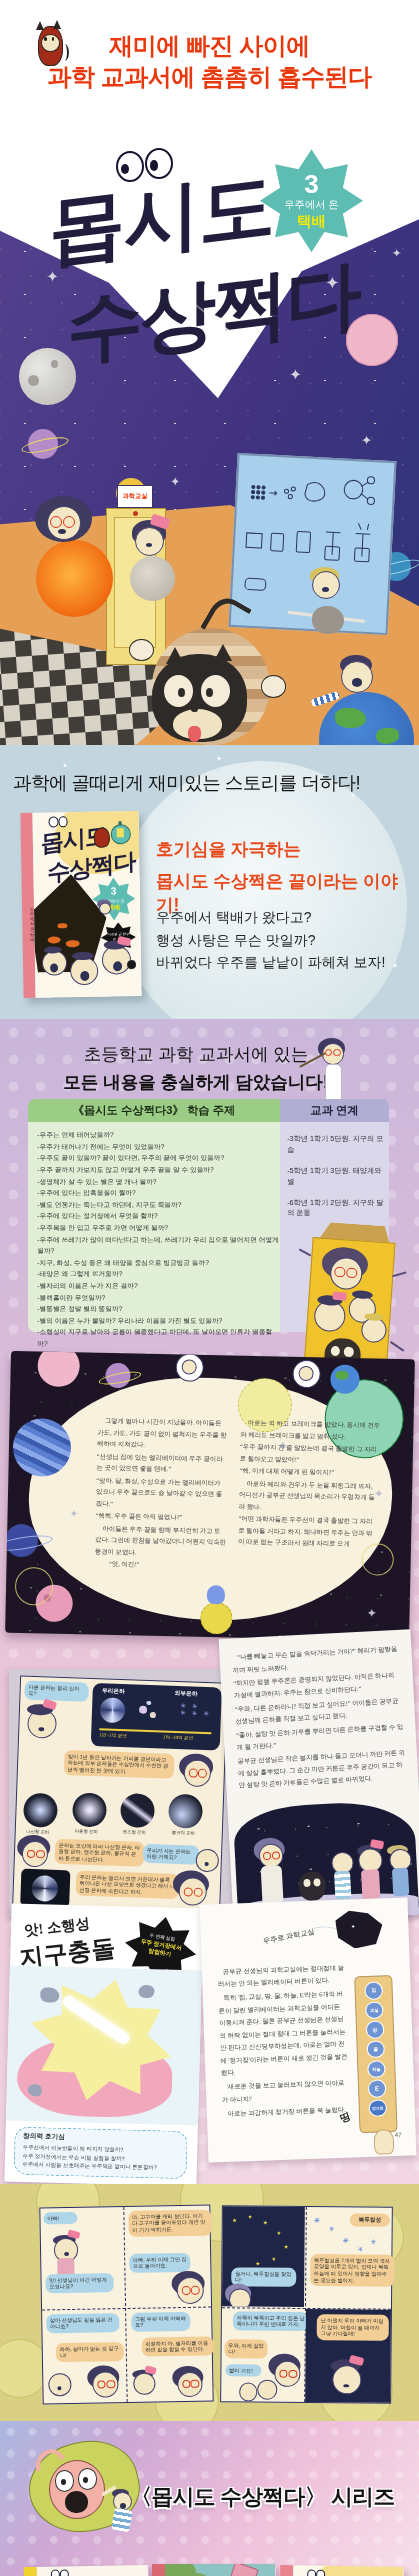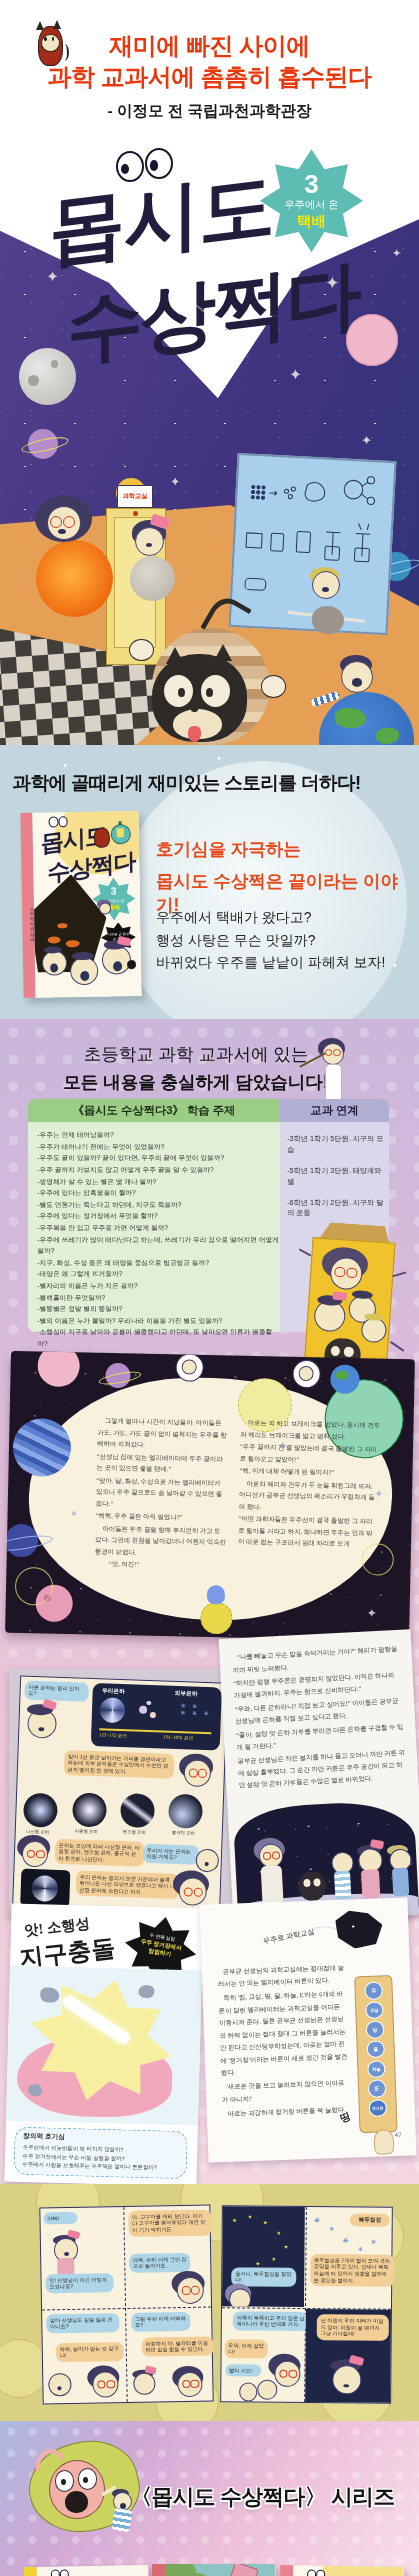--- a/index.html
+++ b/index.html
@@ -38,21 +38,20 @@
       <div class="s" style="left:7.2px;top:9.3px;width:23px;height:38px;background:#a32c18;border:1px solid #2c2420;border-radius:46% 46% 40% 40%"></div>
       <div class="s" style="left:5.2px;top:4.1px;width:0;height:0;border-left:4.6px solid transparent;border-right:4.6px solid transparent;border-bottom:9.3px solid #2c2420"></div>
       <div class="s" style="left:21.6px;top:3.1px;width:0;height:0;border-left:4.6px solid transparent;border-right:4.6px solid transparent;border-bottom:9.3px solid #2c2420"></div>
       <div class="s" style="left:10.3px;top:17.5px;width:16.5px;height:15.5px;background:#f2e6c4;border-radius:50%;border:0.5px solid #2c2420"></div>
       <div class="s" style="left:13.4px;top:20.6px;width:2.6px;height:3.6px;background:#221;border-radius:50%"></div>
       <div class="s" style="left:20.6px;top:20.6px;width:2.6px;height:3.6px;background:#221;border-radius:50%"></div>
       <div class="s" style="left:29px;top:27px;width:7.2px;height:17.5px;border-right:2.1px solid #2c2420;border-radius:0 50% 50% 0"></div>
     </div>
     <div class="s tc" style="left:0;top:30px;width:419px;font-size:24px;font-weight:bold;color:#e8380c;letter-spacing:-0.5px">재미에 빠진 사이에</div>
     <div class="s tc" style="left:0;top:61px;width:419px;font-size:24px;font-weight:bold;color:#e8380c;letter-spacing:-0.5px">과학 교과서에 촘촘히 흡수된다</div>
-    <div class="s tc" style="left:0;top:101px;width:419px;font-size:15.5px;font-weight:bold;color:#1a1a1a">- 이정모 전 국립과천과학관장</div>
   </div>
 
   <div class="s" style="left:0;top:144px;width:419px;height:601px;background:linear-gradient(115deg,#55428f 0%,#41337f 55%,#2c3579 100%);overflow:hidden">
     <div class="s stars" style="left:0;top:0;width:419px;height:601px;opacity:.85"></div>
 
     <div class="s" style="left:0;top:0;width:419px;height:289px;background:#fff;clip-path:polygon(0 0,100% 0,100% 26%,72% 44%,52% 88%,26% 48%,0 30%)"></div>
 
     <div class="s" style="left:116px;top:4.1px;width:57px;height:31px">
       <div class="s" style="left:0;top:3.1px;width:24px;height:27px;background:#fff;border:2.1px solid #16142e;border-radius:50%"></div>
       <div class="s" style="left:29px;top:0;width:24px;height:27px;background:#fff;border:2.1px solid #16142e;border-radius:50%"></div>
@@ -197,21 +196,21 @@
     </div>
   </div>
 
   <div class="s" style="left:0;top:745px;width:419px;height:274px;background:#c3d6df;overflow:hidden">
     <div class="s circ" style="left:118px;top:15.5px;width:289px;height:289px;background:radial-gradient(circle at 45% 40%,#fbfdfd,#dce9ec 70%,#cfdfe4);opacity:.9"></div>
     <span class="s sparkle" style="left:62px;top:15.5px;color:#fff">✦</span>
     <span class="s sparkle" style="left:350px;top:46px;color:#fff">✧</span>
     <span class="s sparkle" style="left:216px;top:9.3px;color:#fff">✦</span>
     <span class="s sparkle" style="left:392px;top:216px;color:#fff">✦</span>
     <span class="s sparkle" style="left:31px;top:242px;color:#fff">✧</span>
-    <div class="s tc" style="left:0;top:25px;width:373px;font-size:18.5px;font-weight:bold;color:#141414;letter-spacing:-0.5px">과학에 골때리게 재미있는 스토리를 더하다!</div>
+    <div class="s tc" style="left:0;top:25px;width:373px;font-size:18.5px;font-weight:normal;color:#141414;letter-spacing:-0.5px">과학에 골때리게 재미있는 스토리를 더하다!</div>
 
     <div class="s" style="left:21.6px;top:67px;width:118px;height:185px;transform:rotate(-1deg);box-shadow:4.1px 5.2px 7.2px rgba(40,60,70,.25)">
       <div class="s" style="left:0;top:0;width:12.4px;height:185px;background:#e8838e;color:#3c2430;font-size:4.6px;writing-mode:vertical-rl;text-align:center;padding-top:31px;box-sizing:border-box"><span>우주에서 온 택배</span></div>
       <div class="s" style="left:12.4px;top:0;width:106px;height:185px;background:#fdf8ec;overflow:hidden">
         <div class="s" style="left:20.6px;top:-15.5px;width:98px;height:77px;background:#f6df8e;border-radius:50%;transform:rotate(-12deg)"></div>
         <div class="s" style="left:15.5px;top:4.1px;width:18.5px;height:9.3px">
           <div class="s circ" style="left:0;top:0;width:7.7px;height:8.8px;background:#fff;border:1px solid #16142e"></div>
           <div class="s circ" style="left:9.8px;top:0;width:7.7px;height:8.8px;background:#fff;border:1px solid #16142e"></div>
         </div>
         <div class="s titleface" style="left:7.2px;top:12.4px;font-size:23px;transform:skewY(-7deg)">몹시도</div>

